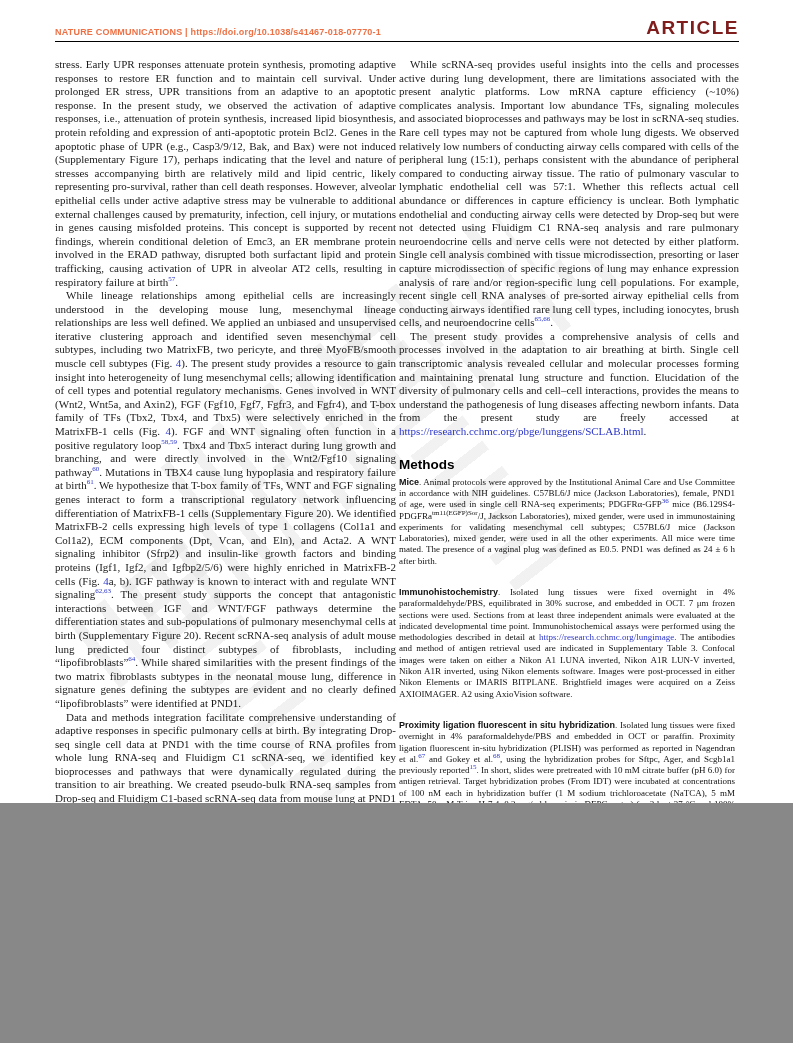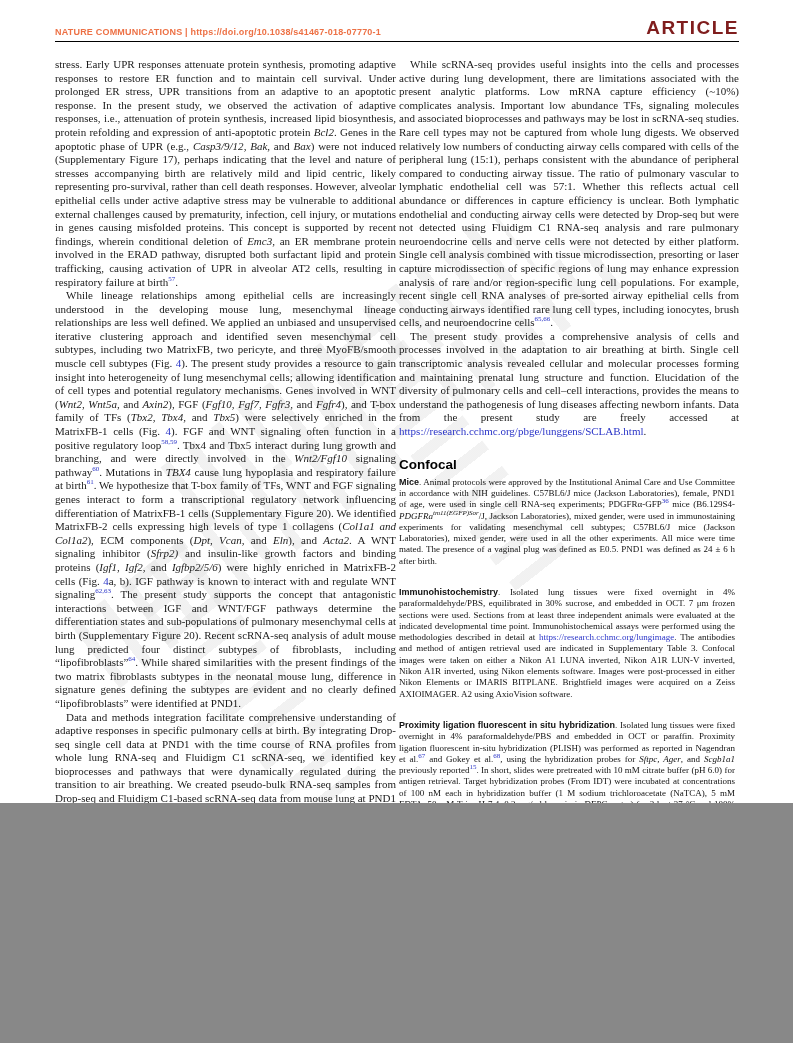--- a/index.html
+++ b/index.html
@@ -11,21 +11,21 @@
   #journal-line{font-family:"Liberation Sans",sans-serif;font-size:9px;font-weight:bold;
                 letter-spacing:.2px;color:#ED7145;}
   #article-label{font-family:"Liberation Sans",sans-serif;font-size:19px;font-weight:600;
                  letter-spacing:1.5px;color:#7f1d1d;line-height:1;}
   
   .col{position:absolute;top:58px;z-index:2;}
   #col-left{left:55px;width:341px;}
   #col-right{left:399px;width:340px;}
   .col p{margin:0;font-size:11px;line-height:13.6px;text-align:justify;}
   .col p.indent{text-indent:11px;}
-  .it{font-style:italic;}
+  .it{}
   sup{font-size:7px;line-height:0;vertical-align:super;}
   .link{color:#2B35C8;}
   
   #methods-title{font-family:"Liberation Sans",sans-serif;font-weight:bold;font-size:13.5px;
                  color:#000;margin:18px 0 5px 0;}
   .methods p{font-size:9px;line-height:11.3px;margin:0 4px 20px 0;text-align:justify;color:#111;}
   .methods .mhead{font-family:"Liberation Sans",sans-serif;font-weight:bold;font-size:9px;}
   
   #footer{position:absolute;left:55px;right:54px;top:1004px;display:flex;justify-content:space-between;
           align-items:flex-end;font-family:"Liberation Sans",sans-serif;font-size:7.8px;color:#333;}
@@ -57,21 +57,21 @@
       <p><span>stress. Early UPR responses attenuate protein synthesis, promoting adaptive responses to restore ER function and to maintain cell survival. Under prolonged ER stress, UPR transitions from an adaptive to an apoptotic response. In the present study, we observed the activation of adaptive responses, i.e., attenuation of protein synthesis, increased lipid biosynthesis, protein refolding and expression of anti-apoptotic protein </span><span class="it">Bcl2</span><span>. Genes in the apoptotic phase of UPR (e.g., </span><span class="it">Casp3/9/12</span><span>, </span><span class="it">Bak</span><span>, and </span><span class="it">Bax</span><span>) were not induced (Supplementary Figure 17), perhaps indicating that the level and nature of stresses accompanying birth are relatively mild and lipid centric, likely representing pro-survival, rather than cell death responses. However, alveolar epithelial cells under active adaptive stress may be vulnerable to additional external challenges caused by prematurity, infection, cell injury, or mutations in genes causing misfolded proteins. This concept is supported by recent findings, wherein conditional deletion of </span><span class="it">Emc3</span><span>, an ER membrane protein involved in the ERAD pathway, disrupted both surfactant lipid and protein trafficking, causing activation of UPR in alveolar AT2 cells, resulting in respiratory failure at birth</span><sup class="link">57</sup><span>.</span></p>
       <p class="indent"><span>While lineage relationships among epithelial cells are increasingly understood in the developing mouse lung, mesenchymal lineage relationships are less well defined. We applied an unbiased and unsupervised iterative clustering approach and identified seven mesenchymal cell subtypes, including two MatrixFB, two pericyte, and three MyoFB/smooth muscle cell subtypes (Fig. </span><span class="link">4</span><span>). The present study provides a resource to gain insight into heterogeneity of lung mesenchymal cells; allowing identification of cell types and potential regulatory mechanisms. Genes involved in WNT (</span><span class="it">Wnt2</span><span>, </span><span class="it">Wnt5a</span><span>, and </span><span class="it">Axin2</span><span>), FGF (</span><span class="it">Fgf10</span><span>, </span><span class="it">Fgf7</span><span>, </span><span class="it">Fgfr3</span><span>, and </span><span class="it">Fgfr4</span><span>), and T-box family of TFs (</span><span class="it">Tbx2</span><span>, </span><span class="it">Tbx4</span><span>, and </span><span class="it">Tbx5</span><span>) were selectively enriched in the MatrixFB-1 cells (Fig. </span><span class="link">4</span><span>). FGF and WNT signaling often function in a positive regulatory loop</span><sup class="link">58,59</sup><span>. Tbx4 and Tbx5 interact during lung growth and branching, and were directly involved in the </span><span class="it">Wnt2/Fgf10</span><span> signaling pathway</span><sup class="link">60</sup><span>. Mutations in </span><span class="it">TBX4</span><span> cause lung hypoplasia and respiratory failure at birth</span><sup class="link">61</sup><span>. We hypothesize that T-box family of TFs, WNT and FGF signaling genes interact to form a transcriptional regulatory network influencing differentiation of MatrixFB-1 cells (Supplementary Figure 20). We identified MatrixFB-2 cells expressing high levels of type 1 collagens (</span><span class="it">Col1a1 and Col1a2</span><span>), ECM components (</span><span class="it">Dpt</span><span>, </span><span class="it">Vcan</span><span>, and </span><span class="it">Eln</span><span>), and </span><span class="it">Acta2</span><span>. A WNT signaling inhibitor (</span><span class="it">Sfrp2)</span><span> and insulin-like growth factors and binding proteins (</span><span class="it">Igf1</span><span>, </span><span class="it">Igf2</span><span>, and </span><span class="it">Igfbp2/5/6</span><span>) were highly enriched in MatrixFB-2 cells (Fig. </span><span class="link">4</span><span>a, b). IGF pathway is known to interact with and regulate WNT signaling</span><sup class="link">62,63</sup><span>. The present study supports the concept that antagonistic interactions between IGF and WNT/FGF pathways determine the differentiation states and sub-populations of pulmonary mesenchymal cells at birth (Supplementary Figure 20). Recent scRNA-seq analysis of adult mouse lung predicted four distinct subtypes of fibroblasts, including “lipofibroblasts”</span><sup class="link">64</sup><span>. While shared similarities with the present findings of the two matrix fibroblasts subtypes in the neonatal mouse lung, difference in signature genes defining the subtypes are evident and no clearly defined “lipofibroblasts” were identified at PND1.</span></p>
       <p class="indent"><span>Data and methods integration facilitate comprehensive understanding of adaptive responses in specific pulmonary cells at birth. By integrating Drop-seq single cell data at PND1 with the time course of RNA profiles from whole lung RNA-seq and Fluidigm C1 scRNA-seq, we identified key bioprocesses and pathways that were dynamically regulated during the transition to air breathing. We created pseudo-bulk RNA-seq samples from Drop-seq and Fluidigm C1-based scRNA-seq data from mouse lung at PND1 and compared these with bulk RNA-seq data from</span></p>
     </div>
 
   <div id="col-right" class="col">
     <div>
         <p class="indent"><span>While scRNA-seq provides useful insights into the cells and processes active during lung development, there are limitations associated with the present analytic platforms. Low mRNA capture efficiency (~10%) complicates analysis. Important low abundance TFs, signaling molecules and associated bioprocesses and pathways may be lost in scRNA-seq studies. Rare cell types may not be captured from whole lung digests. We observed relatively low numbers of conducting airway cells compared with cells of the peripheral lung (15:1), perhaps consistent with the abundance of peripheral compared to conducting airway tissue. The ratio of pulmonary vascular to lymphatic endothelial cell was 57:1. Whether this reflects actual cell abundance or differences in capture efficiency is unclear. Both lymphatic endothelial and conducting airway cells were detected by Drop-seq but were not detected using Fluidigm C1 RNA-seq analysis and rare pulmonary neuroendocrine cells and nerve cells were not detected by either platform. Single cell analysis combined with tissue microdissection, presorting or laser capture microdissection of specific regions of lung may enhance expression analysis of rare and/or region-specific lung cell populations. For example, recent single cell RNA analyses of pre-sorted airway epithelial cells from conducting airways identified rare lung cell types, including ionocytes, brush cells, and neuroendocrine cells</span><sup class="link">65,66</sup><span>.</span></p>
         <p class="indent"><span>The present study provides a comprehensive analysis of cells and processes involved in the adaptation to air breathing at birth. Single cell transcriptomic analysis revealed cellular and molecular processes forming and maintaining prenatal lung structure and function. Elucidation of the diversity of pulmonary cells and cell–cell interactions, provides the means to understand the pathogenesis of lung diseases affecting newborn infants. Data from the present study are freely accessed at </span><span class="link">https://research.cchmc.org/pbge/lunggens/SCLAB.html</span><span>.</span></p>
       </div>
-    <div id="methods-title">Confocal</div>
+    <div id="methods-title">Methods</div>
     <div class="methods">
         <p><span class="mhead">Mice</span><span>. Animal protocols were approved by the Institutional Animal Care and Use Committee in accordance with NIH guidelines. C57BL6/J mice (Jackson Laboratories), female, PND1 of age, were used in single cell RNA-seq experiments; PDGFRα-GFP</span><sup class="link">36</sup><span> mice (B6.129S4-</span><span class="it">PDGFRa</span><sup class="it">tm11(EGFP)Sor</sup><span>/J, Jackson Laboratories), mixed gender, were used in immunostaining experiments for validating mesenchymal cell subtypes; C57BL6/J mice (Jackson Laboratories), mixed gender, were used in all the other experiments. All mice were time mated. The presence of a vaginal plug was defined as E0.5. PND1 was defined as 24 ± 6 h after birth.</span></p>
         <p><span class="mhead">Immunohistochemistry</span><span>. Isolated lung tissues were fixed overnight in 4% paraformaldehyde/PBS, equilibrated in 30% sucrose, and embedded in OCT. 7 μm frozen sections were used. Sections from at least three independent animals were evaluated at the indicated developmental time point. Immunohistochemical assays were performed using the methodologies described in detail at </span><span class="link">https://research.cchmc.org/lungimage</span><span>. The antibodies and method of antigen retrieval used are indicated in Supplementary Table 3. Confocal images were taken on either a Nikon A1 LUNA inverted, Nikon A1R LUN-V inverted, Nikon A1R inverted, using Nikon elements software. Images were post-processed in either Nikon Elements or IMARIS BITPLANE. Brightfield images were acquired on a Zeiss AXIOIMAGER. A2 using AxioVision software.</span></p>
         <p><span class="mhead">Proximity ligation fluorescent in situ hybridization</span><span>. Isolated lung tissues were fixed overnight in 4% paraformaldehyde/PBS and embedded in OCT or paraffin. Proximity ligation fluorescent in-situ hybridization (PLISH) was performed as reported in Nagendran et al.</span><sup class="link">67</sup><span> and Gokey et al.</span><sup class="link">68</sup><span>, using the hybridization probes for </span><span class="it">Sftpc</span><span>, </span><span class="it">Ager</span><span>, and </span><span class="it">Scgb1a1</span><span> previously reported</span><sup class="link">15</sup><span>. In short, slides were pretreated with 10 mM citrate buffer (pH 6.0) for antigen retrieval. Target hybridization probes (From IDT) were incubated at concentrations of 100 nM each in hybridization buffer (1 M sodium trichloroacetate (NaTCA), 5 mM EDTA, 50 mM Tris pH 7.4, 0.2 mg/ml heparin in DEPC water) for 2 h at 37 °C and 100% humidity. Sections were incubated with T4 ligase buffer (NEB cat #M0202) and phosphorylated common bridge and connector circle oligos at 10 nM for 60 min. Subsequent incubations were performed with ligase buffer and T4 ligase for 2 h under the same conditions. DNA amplification was accomplished using Phi-29</span></p>
       </div>
   </div>
 
   <div id="footer">
     <span>
       <span id="footer-journal">NATURE COMMUNICATIONS</span><span> | (2019)10:37 | https://doi.org/10.1038/s41467-018-07770-1 | www.nature.com/naturecommunications</span>

